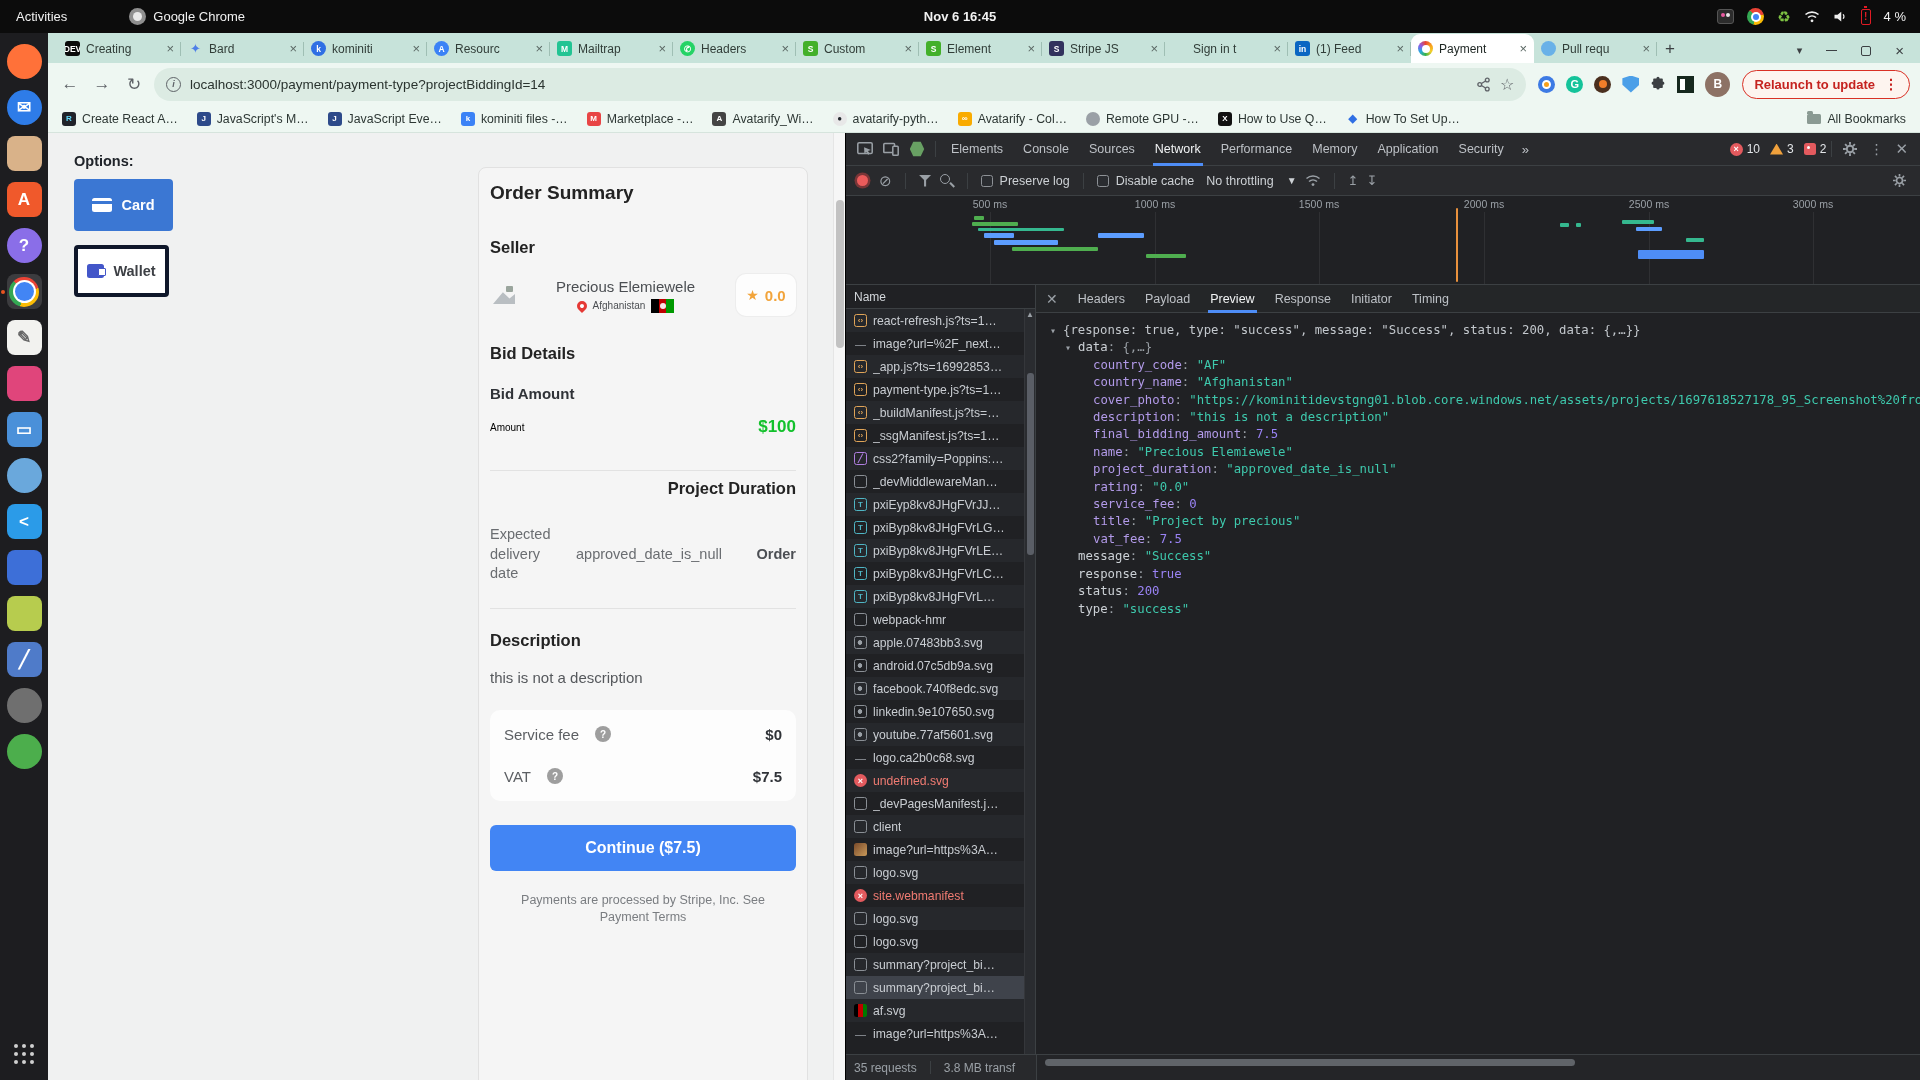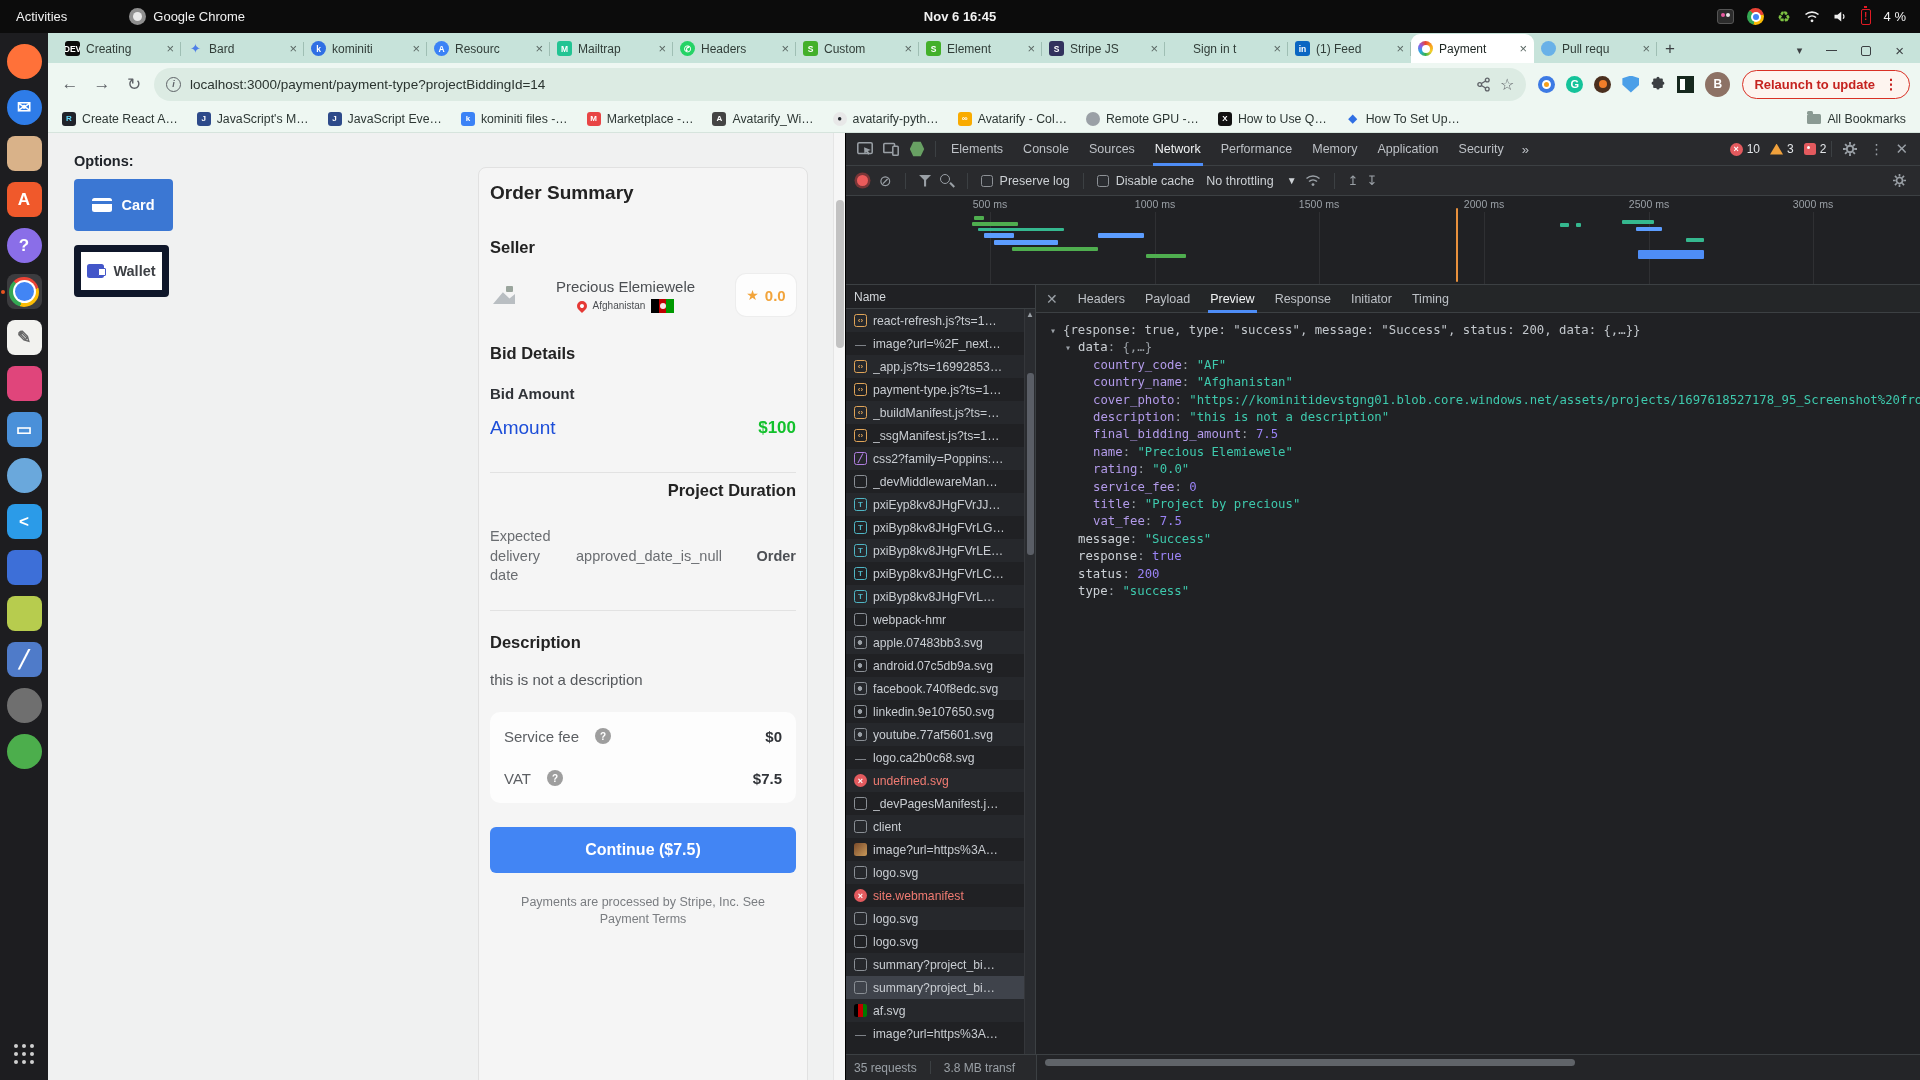--- a/index.html
+++ b/index.html
@@ -101,21 +101,21 @@
   #content { position:absolute; left:0; top:100px; right:0; bottom:0; display:flex; }
   #page { width:785px; background:#f0f1f1; position:relative; overflow:hidden; flex:none; }
   #pagescroll { width:12px; background:#f6f6f6; border-left:1px solid #e5e5e5; position:relative; flex:none; }
   #pagescroll .thumbv { position:absolute; left:2px; top:67px; width:8px; height:148px; border-radius:4px; background:#c2c2c2; }
 
   
   .opt-label { position:absolute; left:26px; top:20px; font-size:14.5px; font-weight:700; color:#20242a; }
   .paybtn { position:absolute; display:flex; align-items:center; justify-content:center; gap:9px;
     border-radius:4px; font-size:14.5px; font-weight:600; }
   #btn-card { left:26px; top:46px; width:99px; height:52px; background:#3b77d3; color:#fff; }
-  #btn-wallet { left:26px; top:112px; width:95px; height:52px; background:#fff; color:#3d4045; border:7px solid #0f172a; }
+  #btn-wallet { left:26px; top:112px; width:95px; height:52px; background:#fff; color:#3d4045; border:4px solid #0f172a; }
   .cardic { width:20px; height:14px; background:#fff; border-radius:2.5px; position:relative; }
   .cardic::before { content:""; position:absolute; top:3px; left:0; right:0; height:3px; background:#3b77d3; }
   .walletic { width:17px; height:14px; background:#4356c9; border-radius:2.5px; position:relative; }
   .walletic::before { content:""; position:absolute; right:-2px; top:4px; width:6px; height:6px; background:#fff; border:1.5px solid #4356c9; border-radius:1px; }
 
   
   #ordercard { position:absolute; left:430px; top:34px; width:330px; height:1060px; background:#f5f5f5;
     border:1px solid #e1e1e1; border-radius:8px; padding:14px 11px 0 11px; }
   .oc-title { font-size:19px; font-weight:800; color:#232323; }
   .thumbrow { display:flex; margin-top:24px; gap:14px; }
@@ -139,21 +139,21 @@
   .pin::after { content:""; position:absolute; inset:3px; border-radius:50%; background:#fff; }
   .loctext { font-size:10px; color:#4b4e52; }
   .flag { width:23px; height:14px; background:linear-gradient(90deg,#000 0 33%,#bf0000 33% 66%,#009900 66%); position:relative; flex:none; }
   .flag::after { content:""; position:absolute; left:50%; top:50%; width:6px; height:6px; transform:translate(-50%,-50%); background:#fff; border-radius:50%; opacity:.9; }
   .ratechip { width:60px; height:42px; background:#fdfdfd; border-radius:10px; box-shadow:0 0 0 1px #ededed;
     display:flex; align-items:center; justify-content:center; gap:6px; flex:none; }
   .ratechip .st { color:#f2a43b; font-size:14px; }
   .ratechip .rv { color:#f2a43b; font-size:15px; font-weight:600; }
   .sub-head { font-size:15px; font-weight:700; color:#303338; }
   .kvrow { display:flex; justify-content:space-between; align-items:center; }
-  .klabel { font-size:19px; color:#1d4ed8; }
+  .klabel { font-size:10px; color:#000000; }
   .amount-green { font-size:17px; font-weight:700; color:#13c12c; }
   .hr { height:1px; background:#e2e2e2; }
   .durrow { display:flex; align-items:center; gap:14px; }
   .durlabel { font-size:14.5px; color:#6a6d71; width:72px; line-height:1.35; }
   .durval { font-size:14.5px; color:#6a6d71; flex:1; }
   .durunit { font-size:14.5px; color:#4c4f54; font-weight:600; }
   .desctext { font-size:15px; color:#55585c; }
   .feebox { background:#fdfdfd; border-radius:10px; padding:16px 14px; }
   .feelabel { display:flex; align-items:center; gap:16px; font-size:15px; color:#5c5f63; }
   .qmark { width:16px; height:16px; border-radius:50%; background:#9e9e9e; color:#fff; font-size:10px; font-weight:700;
@@ -838,20 +838,21 @@
               </div>
             <div id="dt-preview">
                 <div class="pv-line" style="padding-left: 14px;"><span class="pv-arrow">▾</span><span class="pv-plain">{response: true, type: "success", message: "Success", status: 200, data: {,…}}</span></div>
                 <div class="pv-line" style="padding-left: 29px;"><span class="pv-arrow">▾</span><span class="pv-key-top">data</span><span class="pv-punct">: </span><span class="pv-punct">{,…}</span></div>
                 <div class="pv-line" style="padding-left: 44px;"><span class="pv-arrow"></span><span class="pv-key-nested">country_code</span><span class="pv-punct">: </span><span class="pv-string">"AF"</span></div>
                 <div class="pv-line" style="padding-left: 44px;"><span class="pv-arrow"></span><span class="pv-key-nested">country_name</span><span class="pv-punct">: </span><span class="pv-string">"Afghanistan"</span></div>
                 <div class="pv-line" style="padding-left: 44px;"><span class="pv-arrow"></span><span class="pv-key-nested">cover_photo</span><span class="pv-punct">: </span><span class="pv-string">"https://kominitidevstgng01.blob.core.windows.net/assets/projects/1697618527178_95_Screenshot%20from%2</span></div>
                 <div class="pv-line" style="padding-left: 44px;"><span class="pv-arrow"></span><span class="pv-key-nested">description</span><span class="pv-punct">: </span><span class="pv-string">"this is not a description"</span></div>
                 <div class="pv-line" style="padding-left: 44px;"><span class="pv-arrow"></span><span class="pv-key-nested">final_bidding_amount</span><span class="pv-punct">: </span><span class="pv-number">7.5</span></div>
                 <div class="pv-line" style="padding-left: 44px;"><span class="pv-arrow"></span><span class="pv-key-nested">name</span><span class="pv-punct">: </span><span class="pv-string">"Precious Elemiewele"</span></div>
+                <div class="pv-line" style="padding-left: 44px;"><span class="pv-arrow"></span><span class="pv-key-nested">project_duration</span><span class="pv-punct">: </span><span class="pv-string">"approved_date_is_null"</span></div>
                 <div class="pv-line" style="padding-left: 44px;"><span class="pv-arrow"></span><span class="pv-key-nested">rating</span><span class="pv-punct">: </span><span class="pv-string">"0.0"</span></div>
                 <div class="pv-line" style="padding-left: 44px;"><span class="pv-arrow"></span><span class="pv-key-nested">service_fee</span><span class="pv-punct">: </span><span class="pv-number">0</span></div>
                 <div class="pv-line" style="padding-left: 44px;"><span class="pv-arrow"></span><span class="pv-key-nested">title</span><span class="pv-punct">: </span><span class="pv-string">"Project by precious"</span></div>
                 <div class="pv-line" style="padding-left: 44px;"><span class="pv-arrow"></span><span class="pv-key-nested">vat_fee</span><span class="pv-punct">: </span><span class="pv-number">7.5</span></div>
                 <div class="pv-line" style="padding-left: 29px;"><span class="pv-arrow"></span><span class="pv-key-top">message</span><span class="pv-punct">: </span><span class="pv-string">"Success"</span></div>
                 <div class="pv-line" style="padding-left: 29px;"><span class="pv-arrow"></span><span class="pv-key-top">response</span><span class="pv-punct">: </span><span class="pv-number">true</span></div>
                 <div class="pv-line" style="padding-left: 29px;"><span class="pv-arrow"></span><span class="pv-key-top">status</span><span class="pv-punct">: </span><span class="pv-number">200</span></div>
                 <div class="pv-line" style="padding-left: 29px;"><span class="pv-arrow"></span><span class="pv-key-top">type</span><span class="pv-punct">: </span><span class="pv-string">"success"</span></div>
               </div>
           </div>

